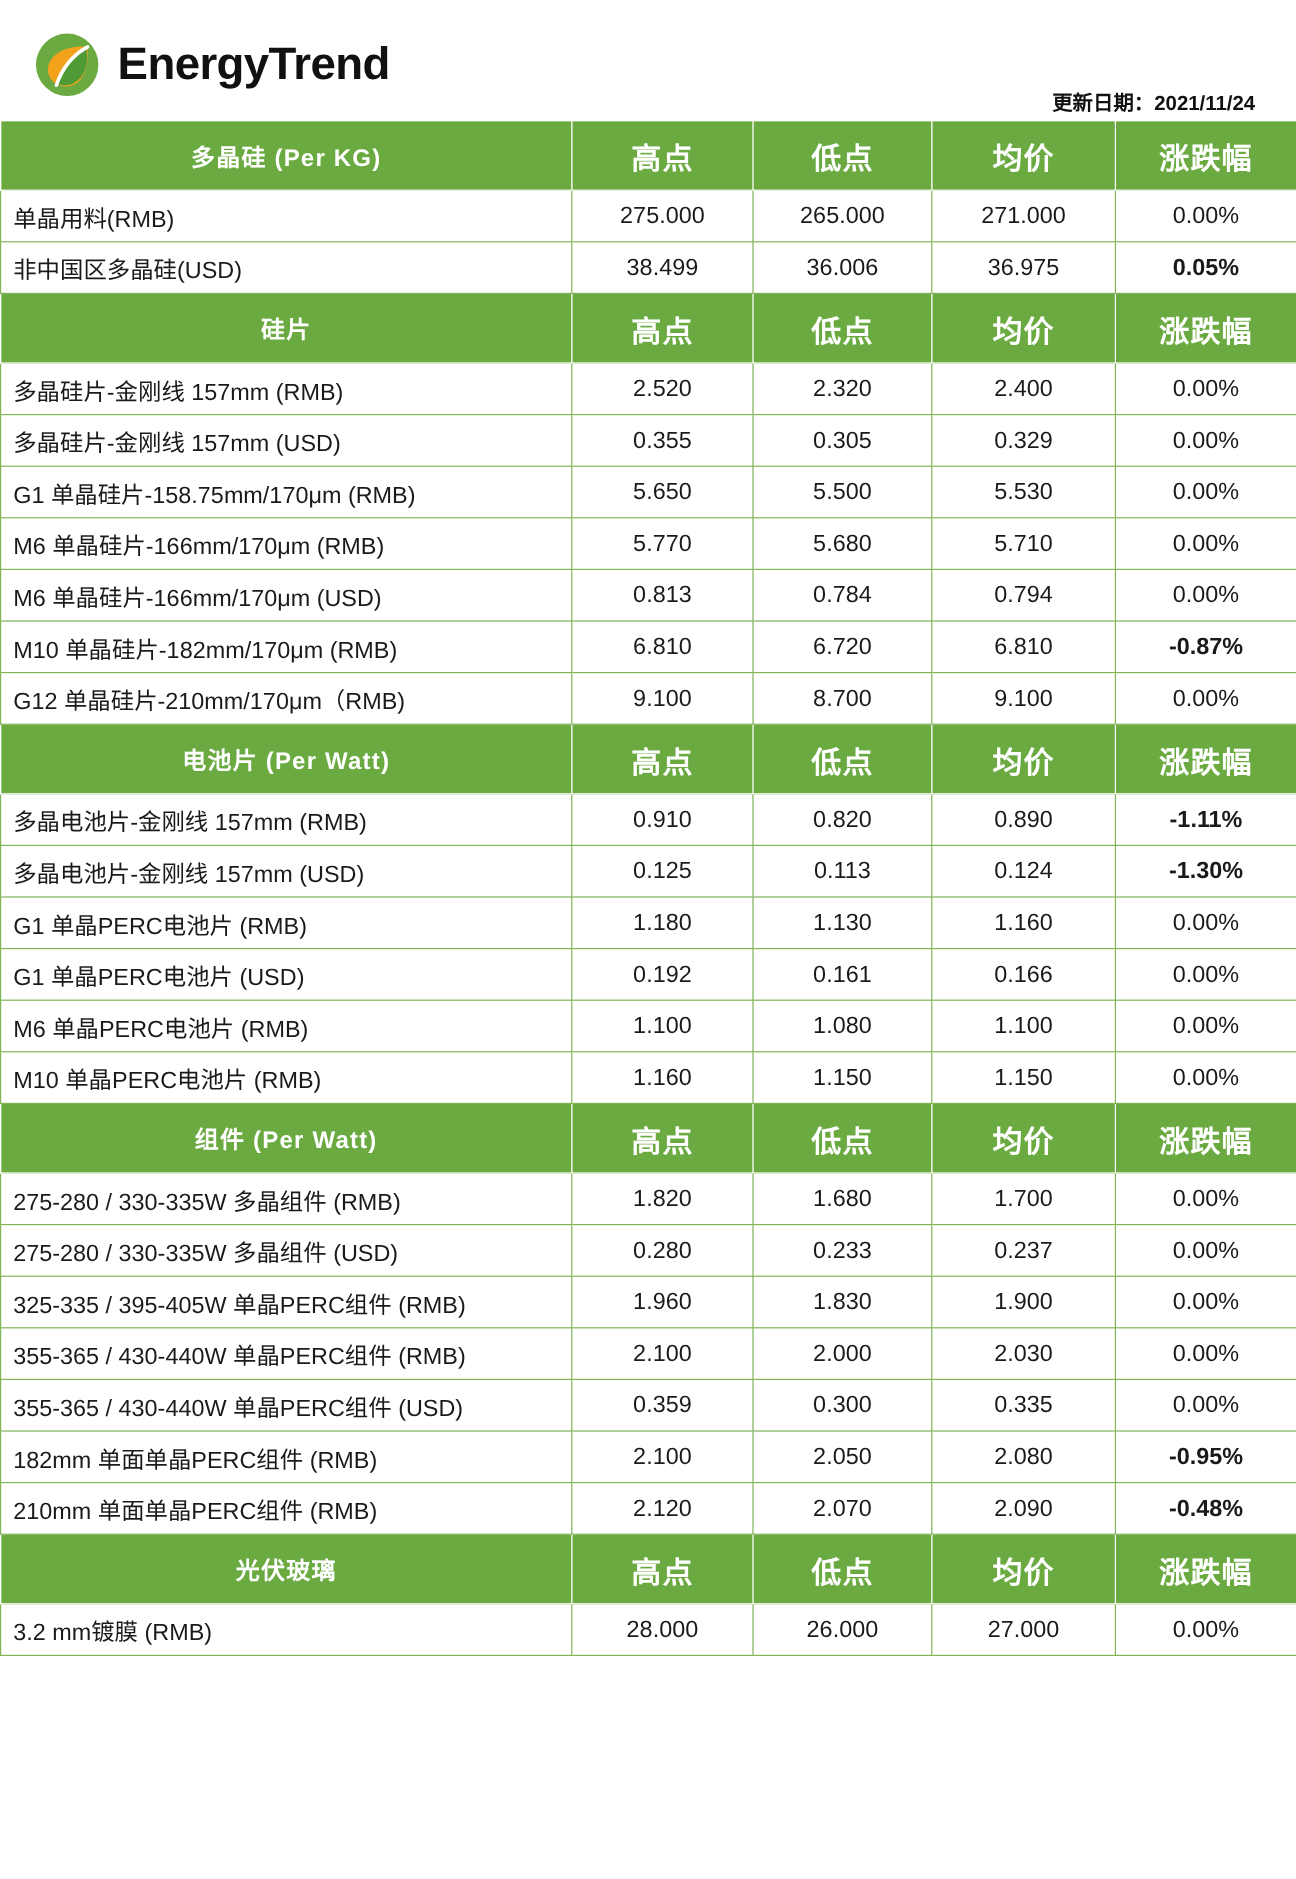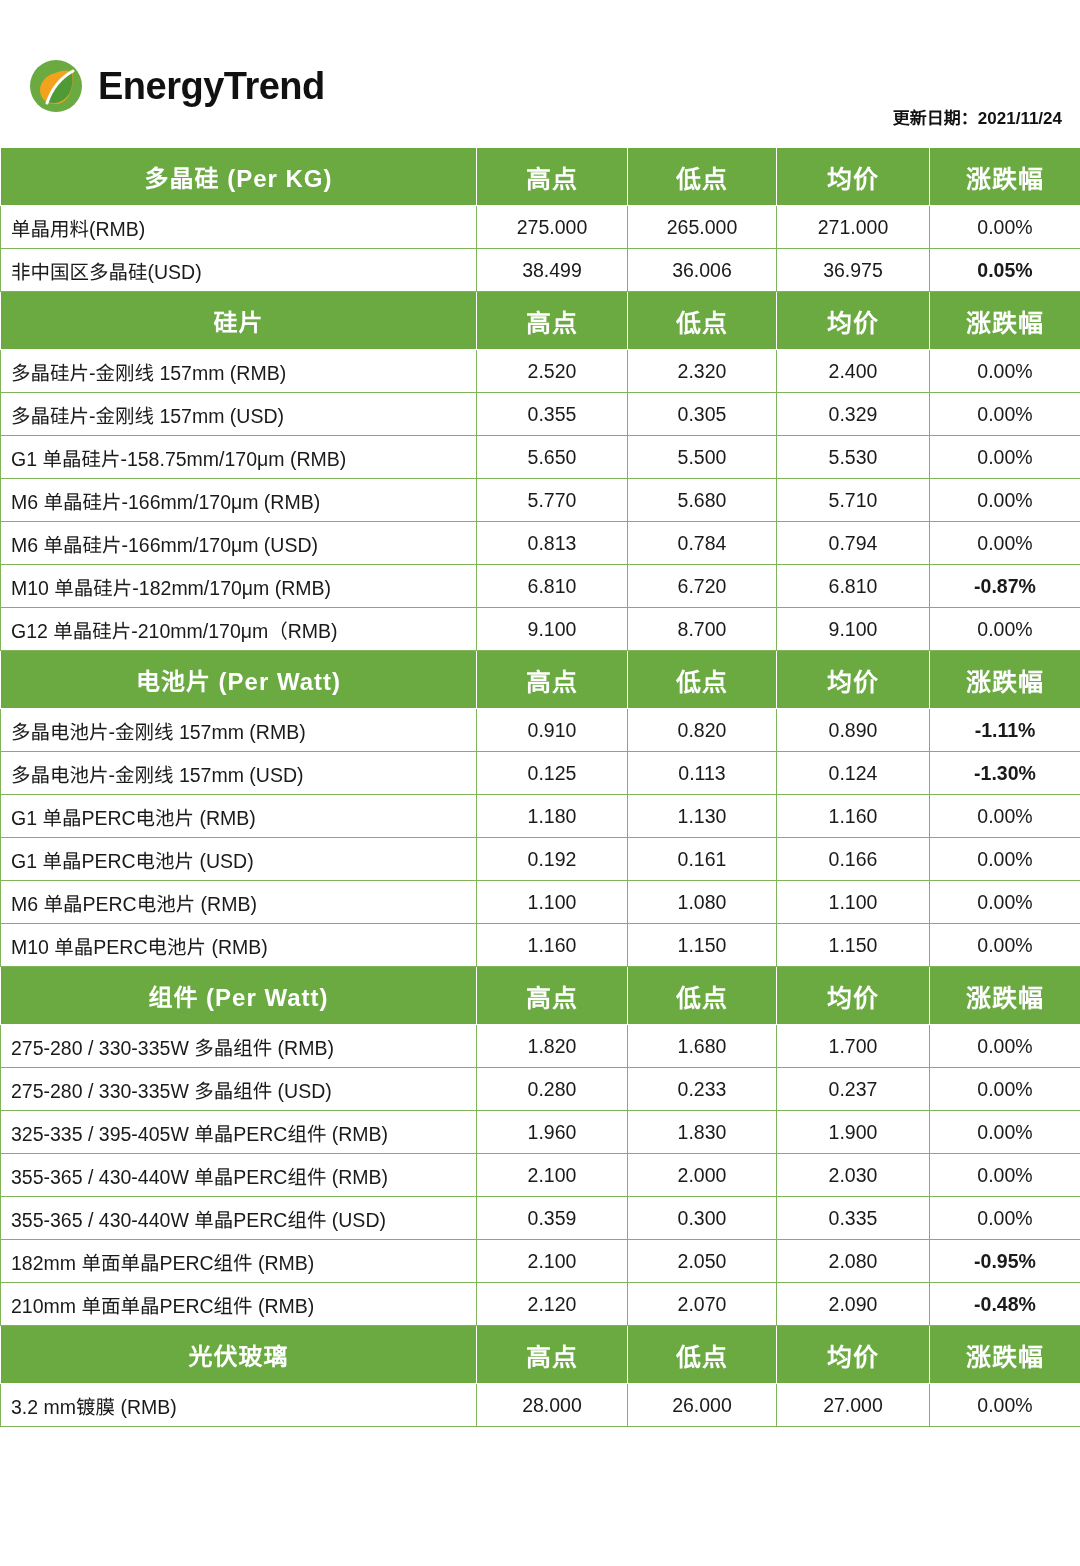--- a/index.html
+++ b/index.html
@@ -15,27 +15,26 @@
   .page {
     width: 1080px;
     min-height: 1566px;
     box-sizing: border-box;
     background: #fff;
     position: relative;
   }
 
   
   .header {
-    height: 115px;
+    height: 100px;
     box-sizing: border-box;
-    padding: 0 10px 0 28px;
+    padding: 0 26px 0 28px;
     display: flex;
     align-items: flex-start;
     justify-content: space-between;
-    margin-top: 32px;
   }
   .brand {
     display: flex;
     align-items: center;
     gap: 14px;
     margin-top: 26px;
   }
   .brand-mark {
     width: 56px;
     height: 56px;
@@ -83,21 +82,21 @@
     background: #6aaa41;
     color: #ffffff;
     font-weight: bold;
     text-align: center;
     font-size: 25px;
     height: 58px;
     border-color: #ffffff;
     letter-spacing: 1px;
   }
   tr.section td.sec-title {
-    font-size: 24px;
+    font-size: 20px;
   }
 
   tr.data td.label {
     text-align: left;
     font-size: 19.5px;
     color: #1a1a1a;
     border-color: #7db558;
   }
   tr.data td.num {
     text-align: center;

